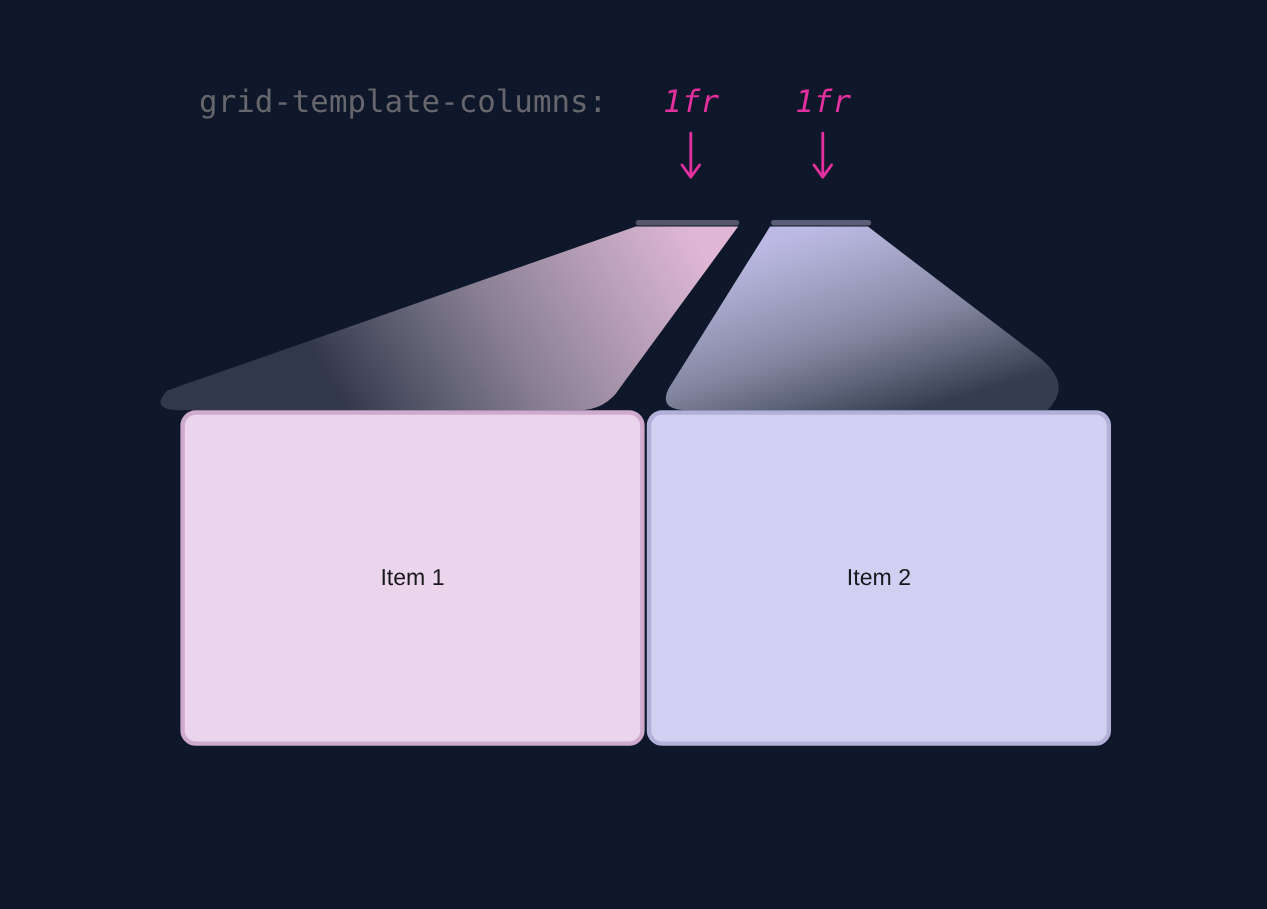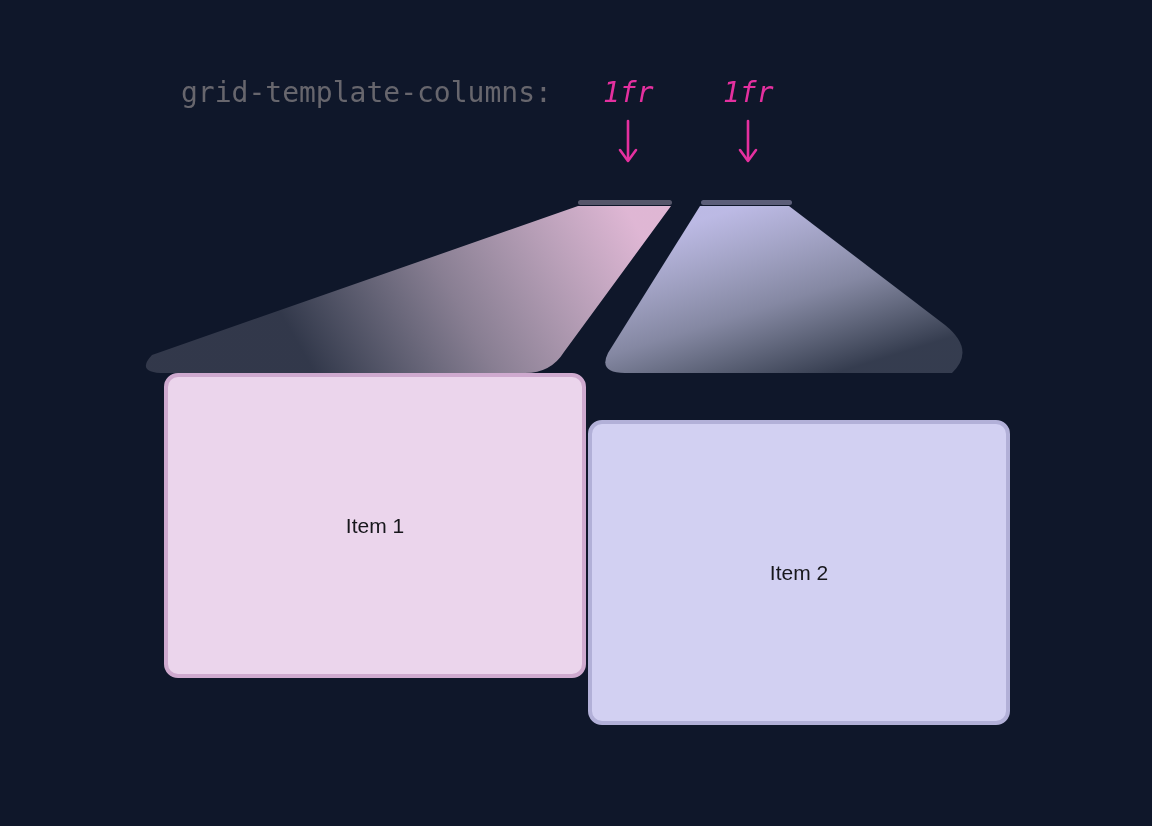--- a/index.html
+++ b/index.html
@@ -28,21 +28,21 @@
     width:422px; height:305px;
     box-sizing:border-box;
     border:4px solid;
     border-radius:14px;
     display:flex; align-items:center; justify-content:center;
     font-family:"Liberation Sans", sans-serif;
     font-size:21px;
     color:#17171c;
   }
   .box-item1 { left:123px; background:#ebd5ec; border-color:#cfaacf;margin-left:41px; }
-  .box-item2 { left:588px; background:#d2d0f2; border-color:#b2b0d8;margin-top:47px; }
+  .box-item2 { left:588px; background:#d2d0f2; border-color:#b2b0d8; }
   .caption {
     position:absolute;
     top:706px;
     width:422px;
     text-align:center;
     font-size:25px;
     line-height:30px;
     color:#e4309f;
     font-style:italic;
     white-space:pre;

